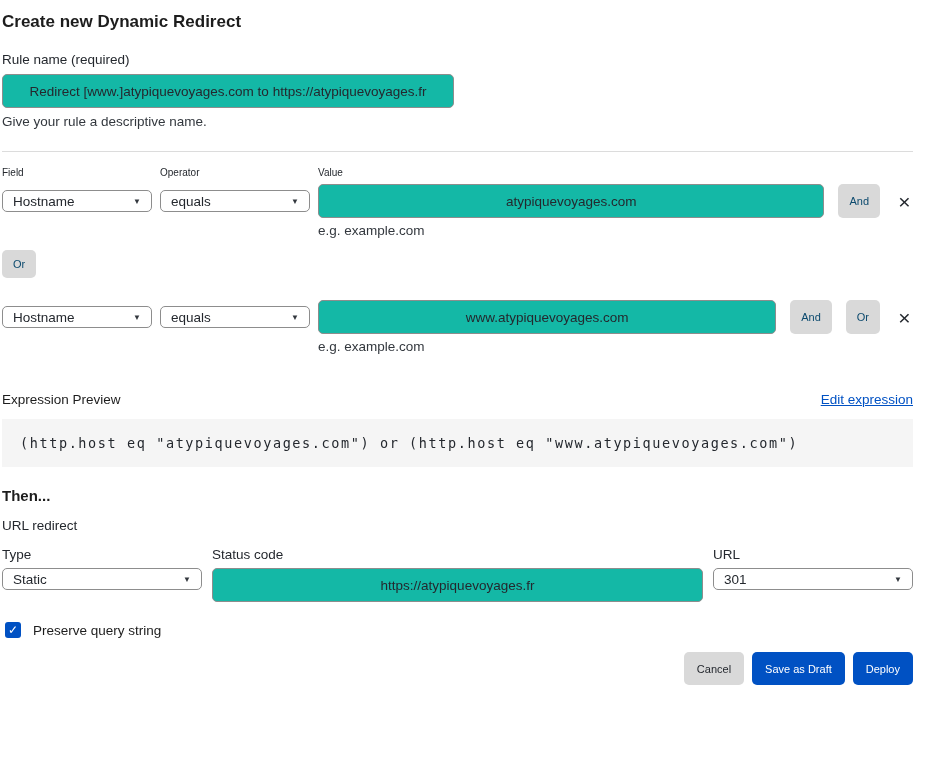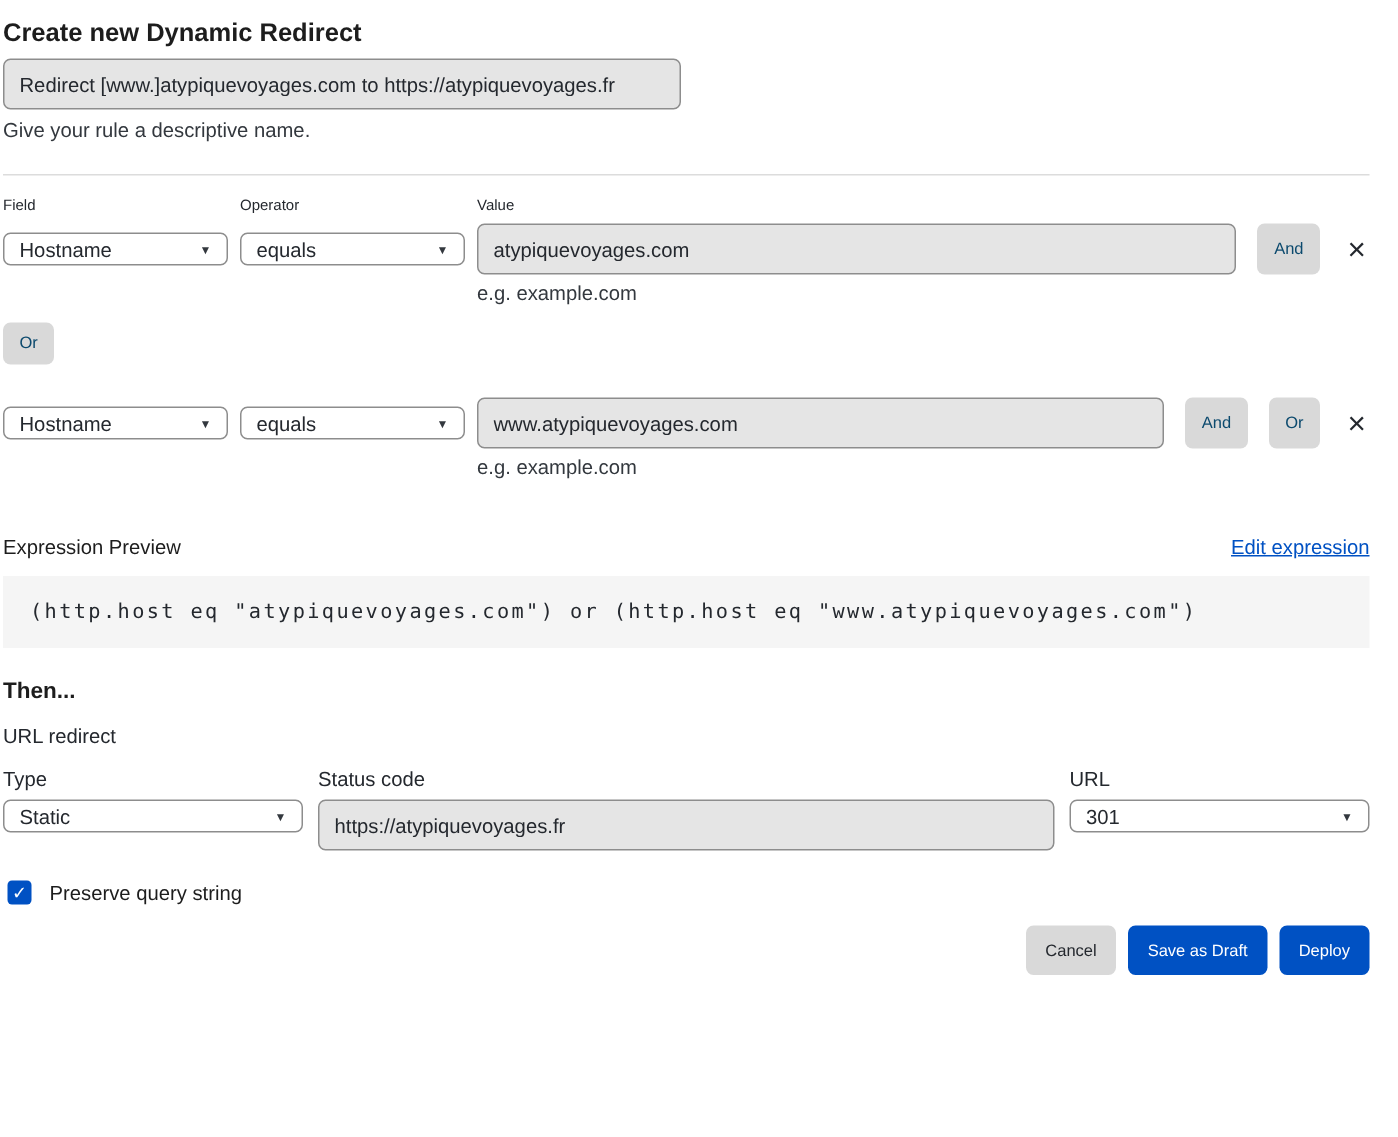--- a/index.html
+++ b/index.html
@@ -13,21 +13,21 @@
   .page { padding: 12px 19px 0 2px; }
 
   h1.page-title { font-size: 17px; font-weight: 700; color: #1d1d1d; }
 
   .field-label { margin-top: 20px; font-size: 13.5px; color: #24282e; }
   .help-text { margin-top: 6px; font-size: 13.5px; color: #33383e; }
 
   .text-input {
     height: 34px; border: 1px solid #8d8d8d; border-radius: 5px;
     padding: 0 10px; font-family: "Liberation Sans", sans-serif;
-    font-size: 13.5px; color: #24282e; background: #e5e5e5; outline: none;
+    font-size: 13.5px; color: #24282e; background: #14b8a6; outline: none; text-align: center;
   }
   .rule-name-input { display: block; width: 452px; margin-top: 7px; }
 
   .divider { border: none; border-top: 1px solid #dcdcdc; margin-top: 22px; }
 
   h2.section-heading { margin-top: 18px; font-size: 15px; font-weight: 700; color: #1d1d1d; }
 
   .col-labels { display: flex; margin-top: 15px; font-size: 10px; color: #24282e; }
   .col-field { width: 150px; }
   .col-op { width: 150px; margin-left: 8px; }
@@ -92,20 +92,21 @@
   .btn-gray { background: #d9d9d9; color: #24282e; }
   .btn-blue { background: #0051c3; color: #ffffff; }
 </style>
 </head>
 <body>
 
 <div class="page">
 
   <h1 class="page-title">Create new Dynamic Redirect</h1>
 
+  <div class="field-label">Rule name (required)</div>
   <input class="text-input rule-name-input" type="text" value="Redirect [www.]atypiquevoyages.com to https://atypiquevoyages.fr" style="">
   <div class="help-text">Give your rule a descriptive name.</div>
 
   <hr class="divider">
 
 
   <div class="col-labels">
     <div class="col-field">Field</div>
     <div class="col-op">Operator</div>
     <div class="col-val">Value</div>

